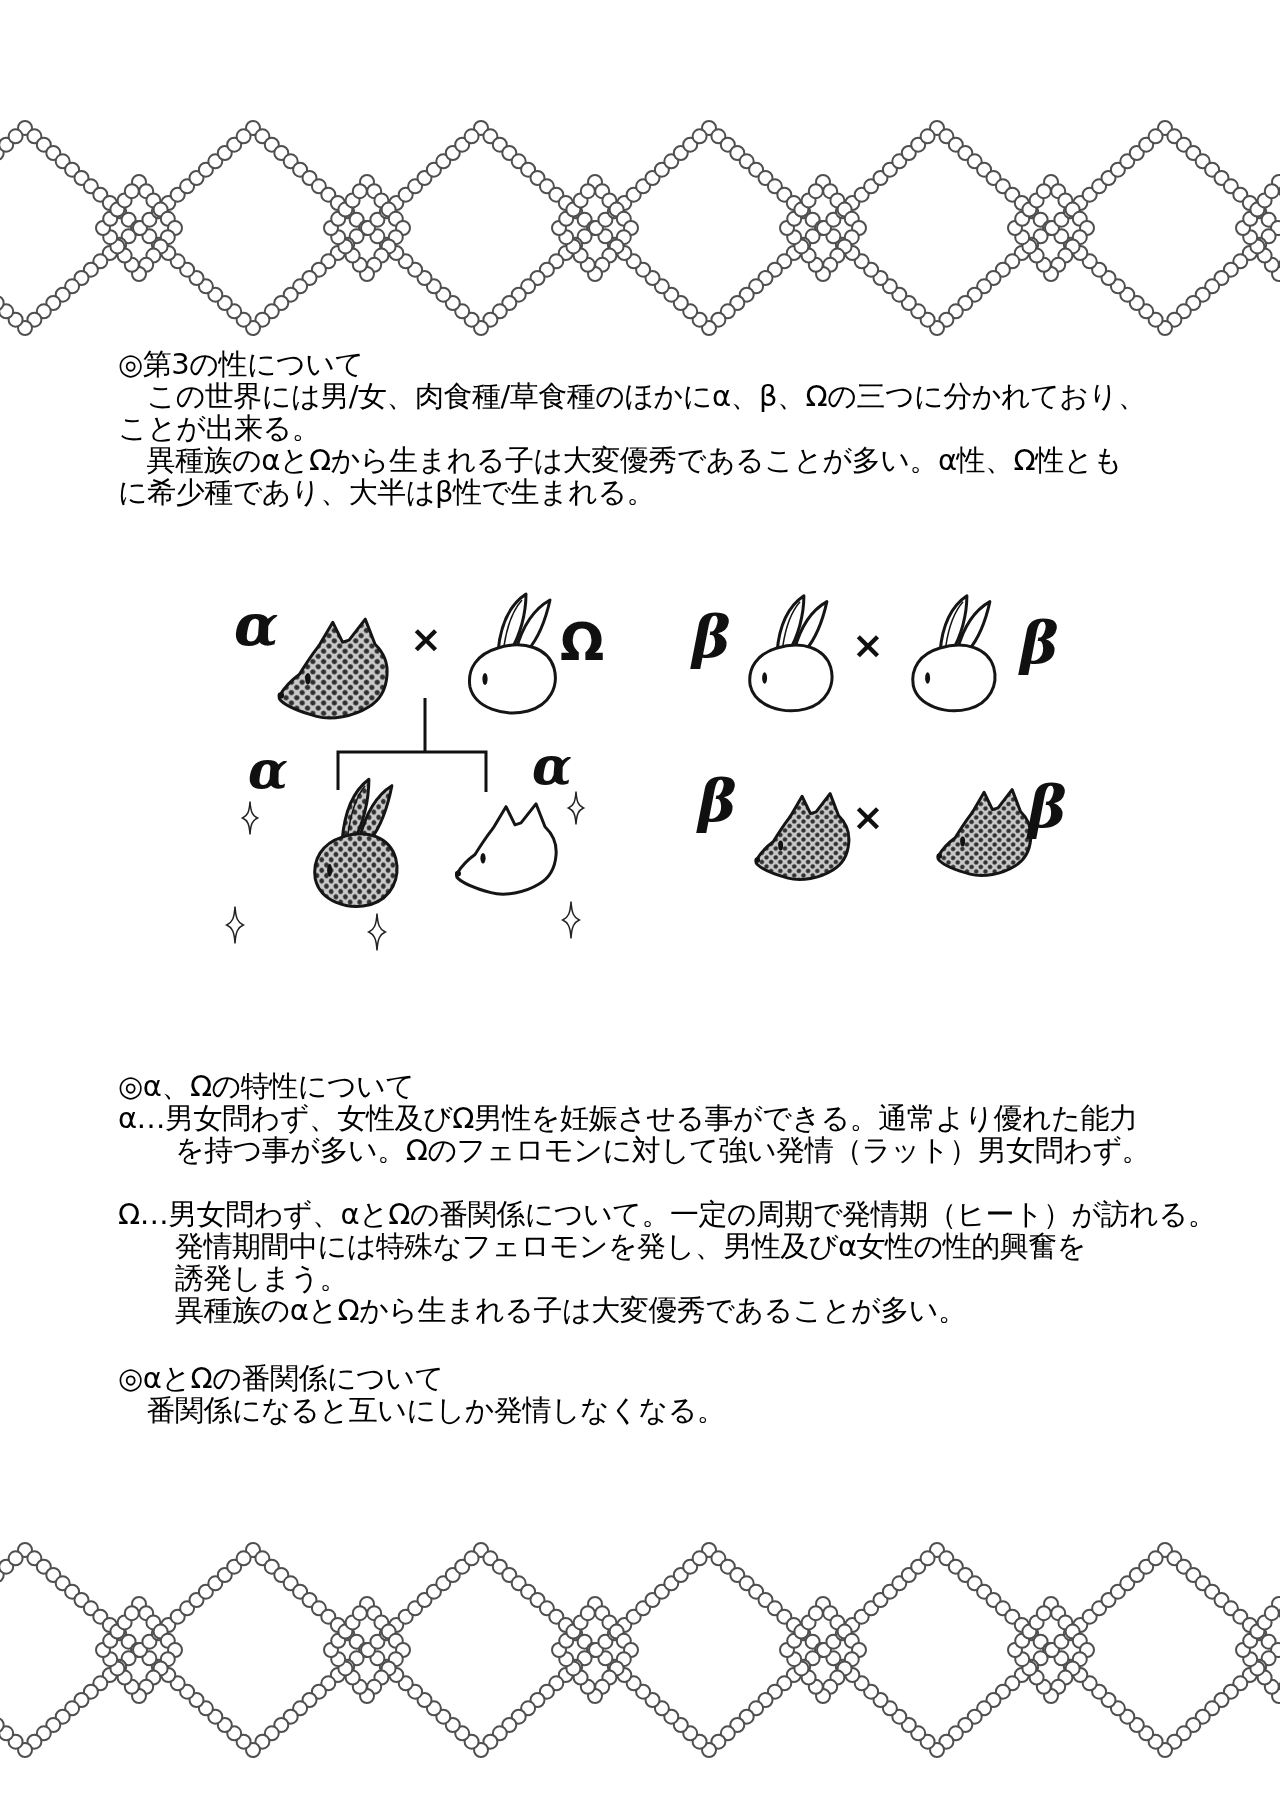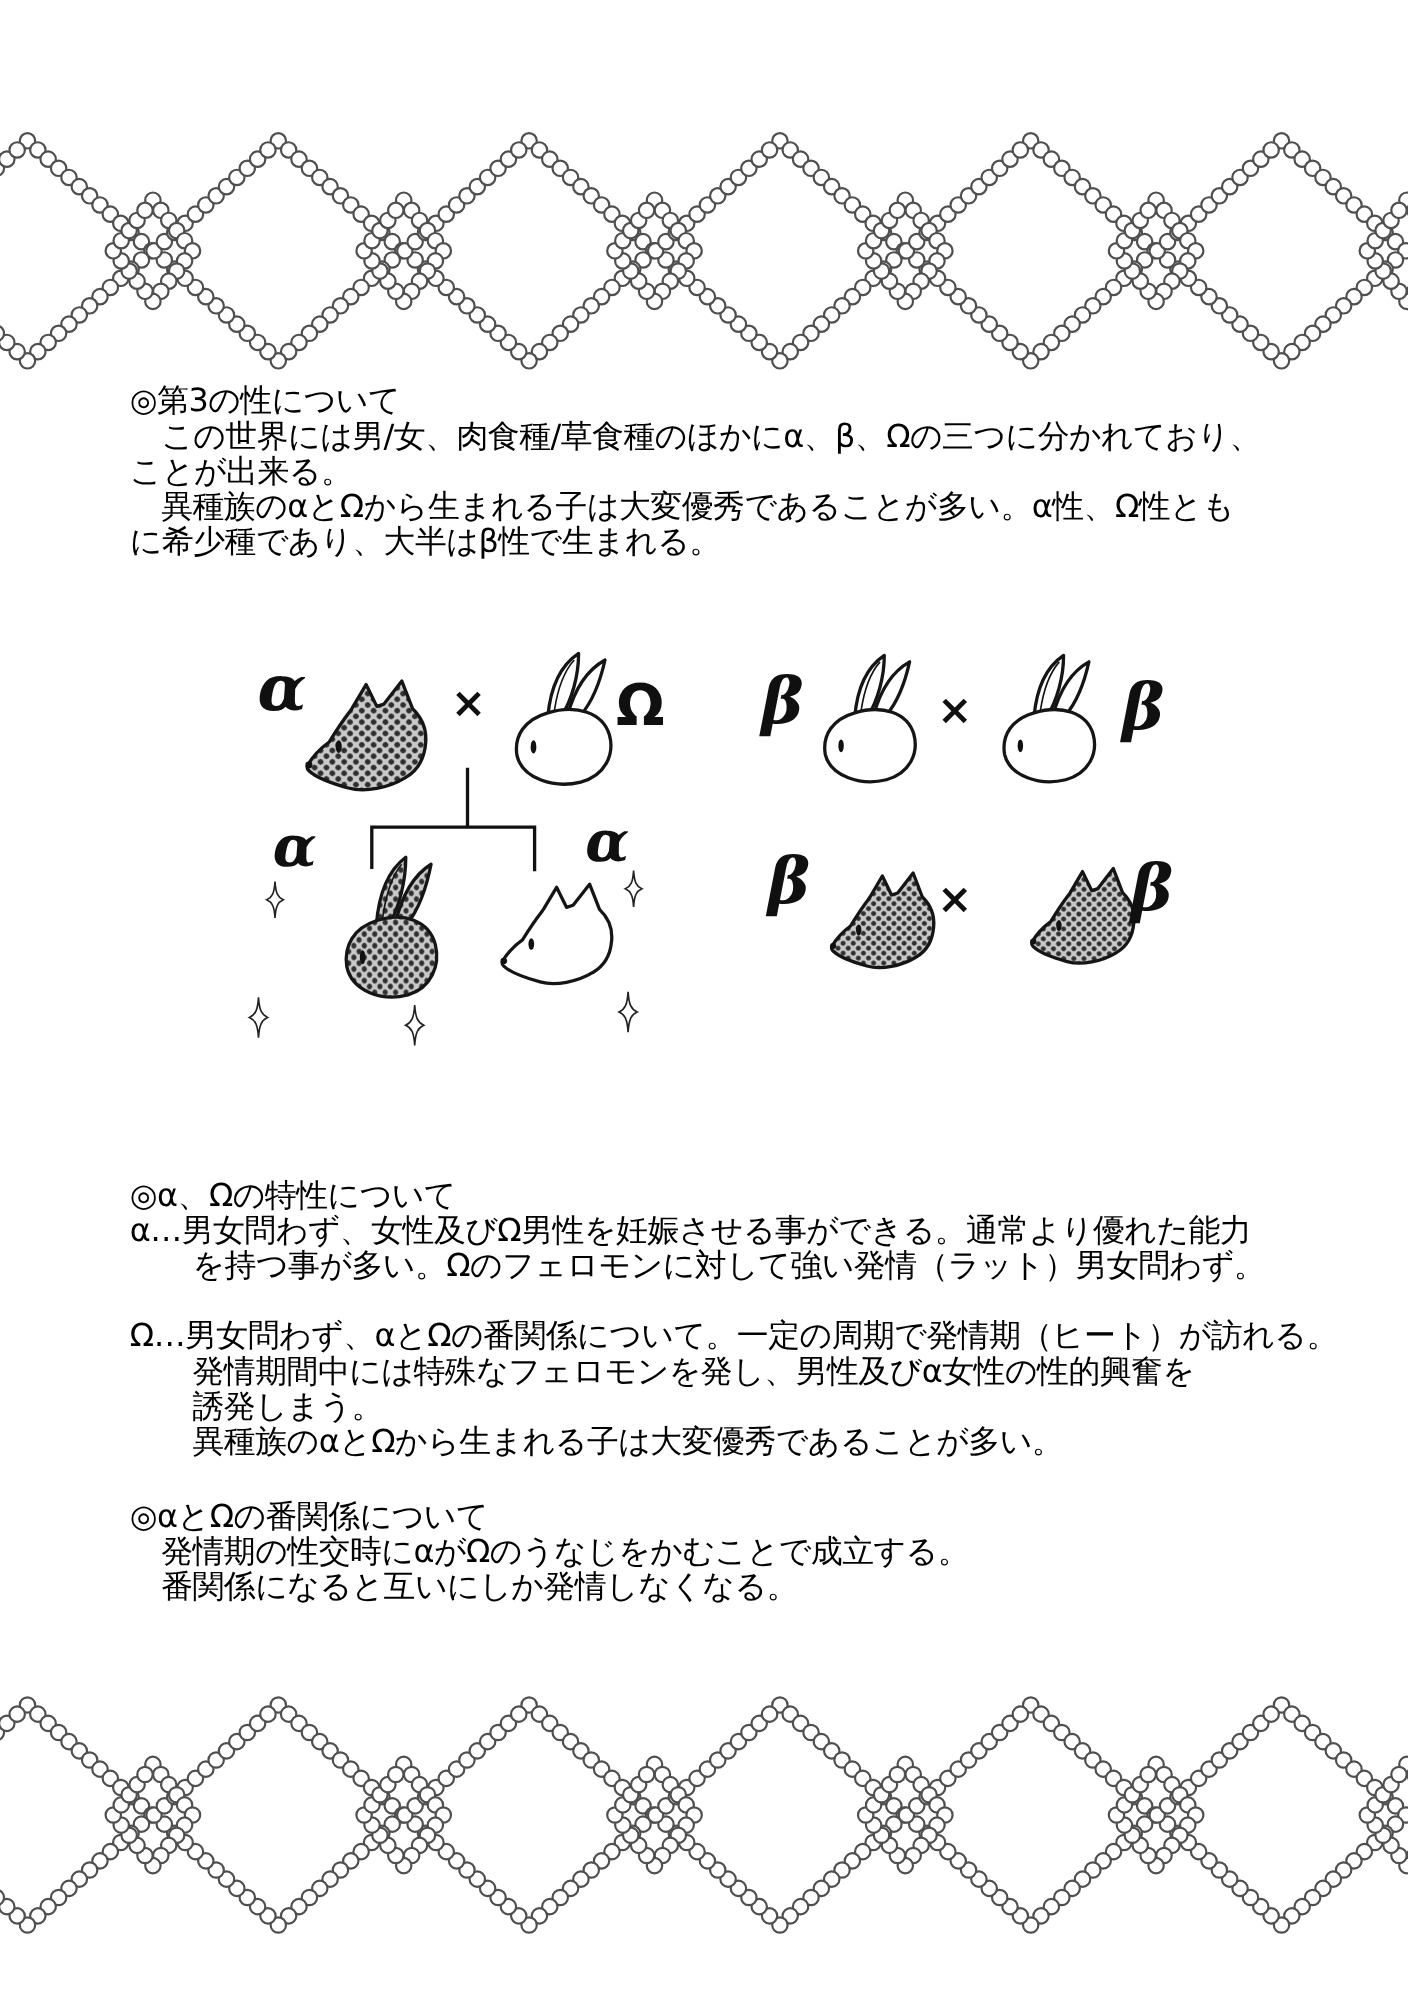--- a/index.html
+++ b/index.html
@@ -948,15 +948,14 @@
   <div class="line">　　を持つ事が多い。Ωのフェロモンに対して強い発情（ラット）男女問わず。</div>
   <div class="line"></div>
   <div class="line">Ω…男女問わず、αとΩの番関係について。一定の周期で発情期（ヒート）が訪れる。</div>
   <div class="line">　　発情期間中には特殊なフェロモンを発し、男性及びα女性の性的興奮を</div>
   <div class="line">　　誘発しまう。</div>
   <div class="line">　　異種族のαとΩから生まれる子は大変優秀であることが多い。</div>
 </section>
 
 <section class="text-block" style="top:1362px">
   <div class="line">◎αとΩの番関係について</div>
-  <div class="line">　発情期の性交時にαがΩのうなじをかむことで成立する。</div>
   <div class="line">　番関係になると互いにしか発情しなくなる。</div>
 </section>
 
 </body></html>

